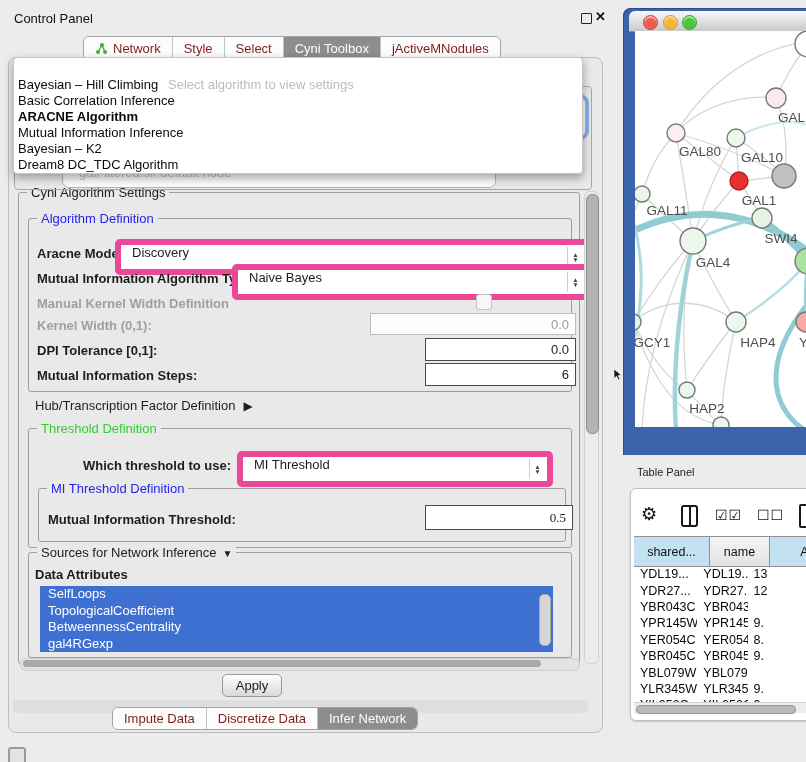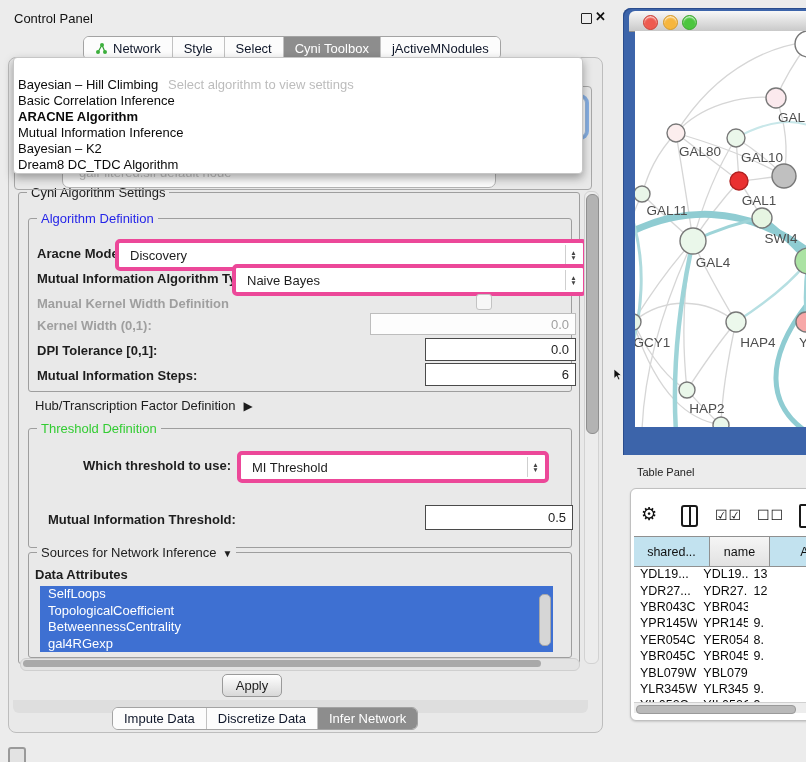--- a/index.html
+++ b/index.html
@@ -7,21 +7,21 @@
         font-family:"Liberation Sans",sans-serif;font-size:13px;color:#1d1d1d;}
   .abs{position:absolute;}
   
   #cp-title{left:14px;top:11px;font-size:13px;color:#111;}
   #cp-float{left:581px;top:13px;width:9px;height:9px;border:1.5px solid #222;border-radius:1px;}
   #cp-close{left:595px;top:9px;font-size:13px;font-weight:bold;color:#111;}
   #cp-body{left:8px;top:57px;width:593px;height:674px;border:1px solid #bdbdbd;border-radius:8px;background:#e9e9e9;}
   
   .tabgroup{display:flex;border:1px solid #a3a3a3;border-radius:6px;overflow:hidden;background:#fcfcfc;align-items:stretch;}
   #top-tabs{left:83px;top:36px;height:22px;z-index:3;}
-  .tab{display:flex;align-items:center;padding:0 11px;font-size:13px;color:#0f172a;border-right:1px solid #c2c2c2;background:#fcfcfc;white-space:nowrap;}
+  .tab{display:flex;align-items:center;padding:0 11px;font-size:13px;color:#7f1d1d;border-right:1px solid #c2c2c2;background:#fcfcfc;white-space:nowrap;}
   .tab:last-child{border-right:none;}
   .tab.active{background:#8d8d8d;color:#fff;}
   .tab .ticon{margin-right:5px;display:inline-flex;}
   
   #behind-group{left:14px;top:86px;width:576px;height:102px;border:1px solid #a8a8a8;border-radius:4px;z-index:1;}
   #behind-combo-blue{left:130px;top:97px;width:454px;height:38px;background:#fff;border:1px solid #96b7de;border-radius:6px;
       box-shadow:0 0 0 3px rgba(110,160,225,.8);z-index:1;}
   #behind-combo-data{left:62px;top:156px;width:416px;height:30px;background:#fcfcfc;border:1px solid #b3b3b3;border-radius:7px;
       color:#c2c2c2;display:flex;align-items:center;padding-left:16px;z-index:1;}
   
@@ -32,21 +32,21 @@
   .pop-item{font-size:13px;line-height:16px;color:#0a0a0a;}
   .pop-item.bold{font-weight:bold;}
   
   .group{position:absolute;border:1px solid #9e9e9e;border-radius:3px;}
   .legend{position:absolute;top:-8px;left:8px;background:#e9e9e9;padding:0 4px;font-size:13px;line-height:15px;white-space:nowrap;}
   .legend.blue{color:#2525e8;}
   .legend.green{color:#33cc33;}
   .lbl{position:absolute;font-weight:bold;color:#1d1d1d;font-size:13px;white-space:nowrap;}
   .lbl.plain{font-weight:normal;}
   .lbl.dis{color:#9f9f9f;}
-  .combo{position:absolute;background:#fff;border:4px solid #ec4899;border-radius:5px;font-size:13px;display:flex;align-items:center;padding-left:11px;}
+  .combo{position:absolute;background:#fff;border:6px solid #ec4899;border-radius:5px;font-size:13px;display:flex;align-items:flex-start;padding-left:11px;}
   .stepper{position:absolute;right:2px;top:2px;bottom:2px;width:15px;border-left:1px solid #cfcfcf;display:flex;flex-direction:column;
       align-items:center;justify-content:center;color:#444;font-size:6.5px;line-height:5px;}
   .field{position:absolute;background:#fff;border:1px solid #4a4a4a;font-size:13px;display:flex;align-items:center;justify-content:flex-end;padding-right:6px;}
   .field.dis{border:1px solid #bdbdbd;color:#9f9f9f;background:#fdfdfd;}
   #manual-kernel-checkbox{left:476px;top:294px;width:14px;height:14px;border:1px solid #c3c3c3;border-radius:3px;background:#f7f7f7;}
   .arrow-right{font-size:12px;margin-left:8px;}
   .arrow-down{font-size:10px;margin-left:6px;}
   
   #attr-list{left:40px;top:586px;width:513px;height:66px;background:#fff;overflow:hidden;}
   .attr-item{background:#3e70d2;color:#fff;font-size:13px;line-height:16.5px;padding-left:8px;white-space:nowrap;}
@@ -193,22 +193,25 @@
   <div class="group" style="left:28px;top:428px;width:542px;height:118px;">
     <span class="legend green">Threshold Definition</span>
   </div>
 
   <div class="lbl" style="left:83px;top:458px;">Which threshold to use:</div>
   <div class="combo" style="left:237px;top:451px;width:293px;height:24px;">
     <span>MI Threshold</span>
     <span class="stepper">▲<br>▼</span>
   </div>
 
+  <div class="group" style="left:38px;top:488px;width:526px;height:52px;">
+    <span class="legend blue">MI Threshold Definition</span>
+  </div>
   <div class="lbl" style="left:48px;top:512px;">Mutual Information Threshold:</div>
-  <div class="field" style="left:425px;top:505px;width:140px;height:23px;">
+  <div class="field" style="left:425px;top:505px;width:140px;height:23px;font-family:Liberation Serif, serif;">
     <span>0.5</span>
   </div>
 
   <div class="group" style="left:28px;top:552px;width:542px;height:104px;">
     <span class="legend"><span>Sources for Network Inference</span><span class="arrow-down">▼</span></span>
   </div>
   <div class="lbl" style="left:35px;top:567px;">Data Attributes</div>
   <div class="abs" id="attr-list">
       <div class="attr-item">SelfLoops</div>
       <div class="attr-item">TopologicalCoefficient</div>

